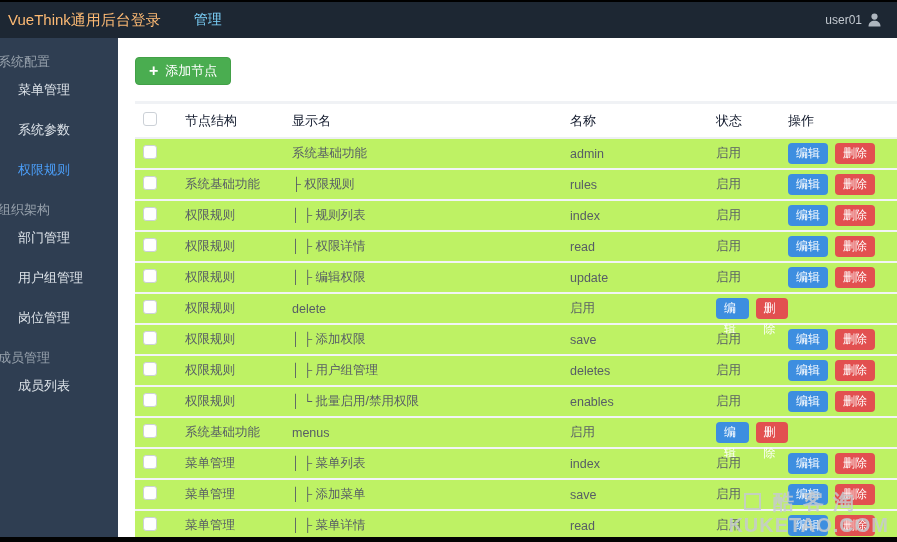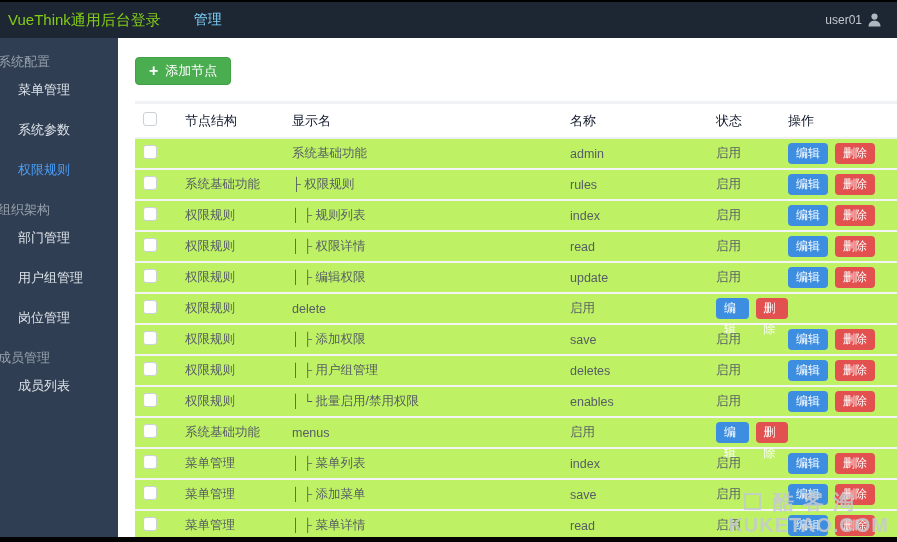--- a/index.html
+++ b/index.html
@@ -6,21 +6,21 @@
   body{
     width:897px;height:542px;position:relative;overflow:hidden;background:#fff;
     font-family:"Liberation Sans","DejaVu Sans",sans-serif;
     -webkit-font-smoothing:antialiased;
   }
   .black-top{position:absolute;top:0;left:0;right:0;height:2px;background:#000;z-index:60;}
   .black-bottom{position:absolute;bottom:0;left:0;right:0;height:5px;background:#030303;z-index:60;}
 
   
   .topbar{position:absolute;top:2px;left:0;right:0;height:36px;background:#1d2733;display:flex;align-items:center;z-index:10;}
-  .topbar-title{color:#84cc16;font-size:15px;margin-left:8px;white-space:nowrap;}
+  .topbar-title{color:#fdba74;font-size:15px;margin-left:8px;white-space:nowrap;}
   .topbar-nav{color:#7dd3fc;font-size:14px;margin-left:33px;cursor:pointer;text-decoration:none;}
   .topbar-user{margin-left:auto;margin-right:16px;display:flex;align-items:center;gap:6px;color:#c3c9d0;font-size:12px;cursor:pointer;}
   .avatar-ico{display:inline-block;line-height:0;}
 
   
   .sidebar{position:absolute;top:38px;left:0;width:118px;bottom:5px;background:#2f3e52;padding-top:16px;box-sizing:border-box;z-index:5;}
   .side-section{color:#97a1ac;font-size:13px;height:16px;line-height:16px;margin:12px 0 0 -2px;white-space:nowrap;}
   .side-section:first-child{margin-top:0;}
   .side-item{color:#dde3e9;font-size:13px;line-height:16px;padding:12px 0 12px 18px;cursor:pointer;white-space:nowrap;}
   .side-item.active{color:#4b9ef8;}

